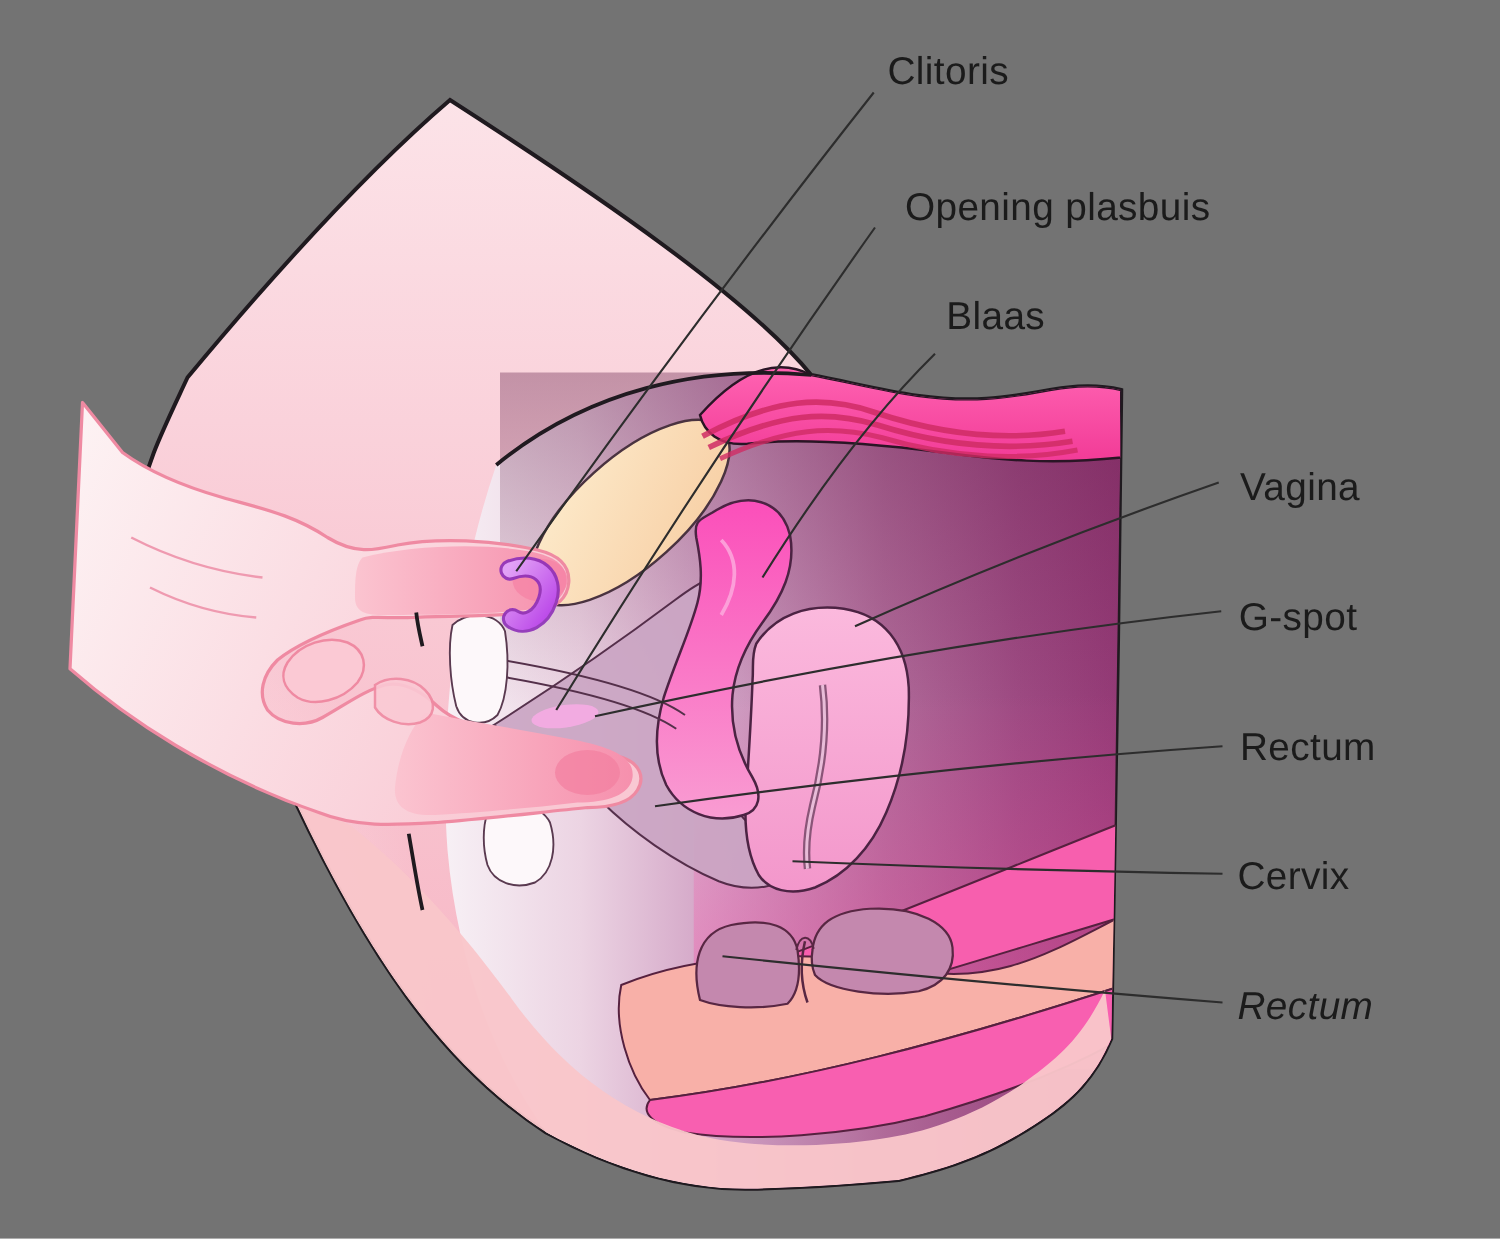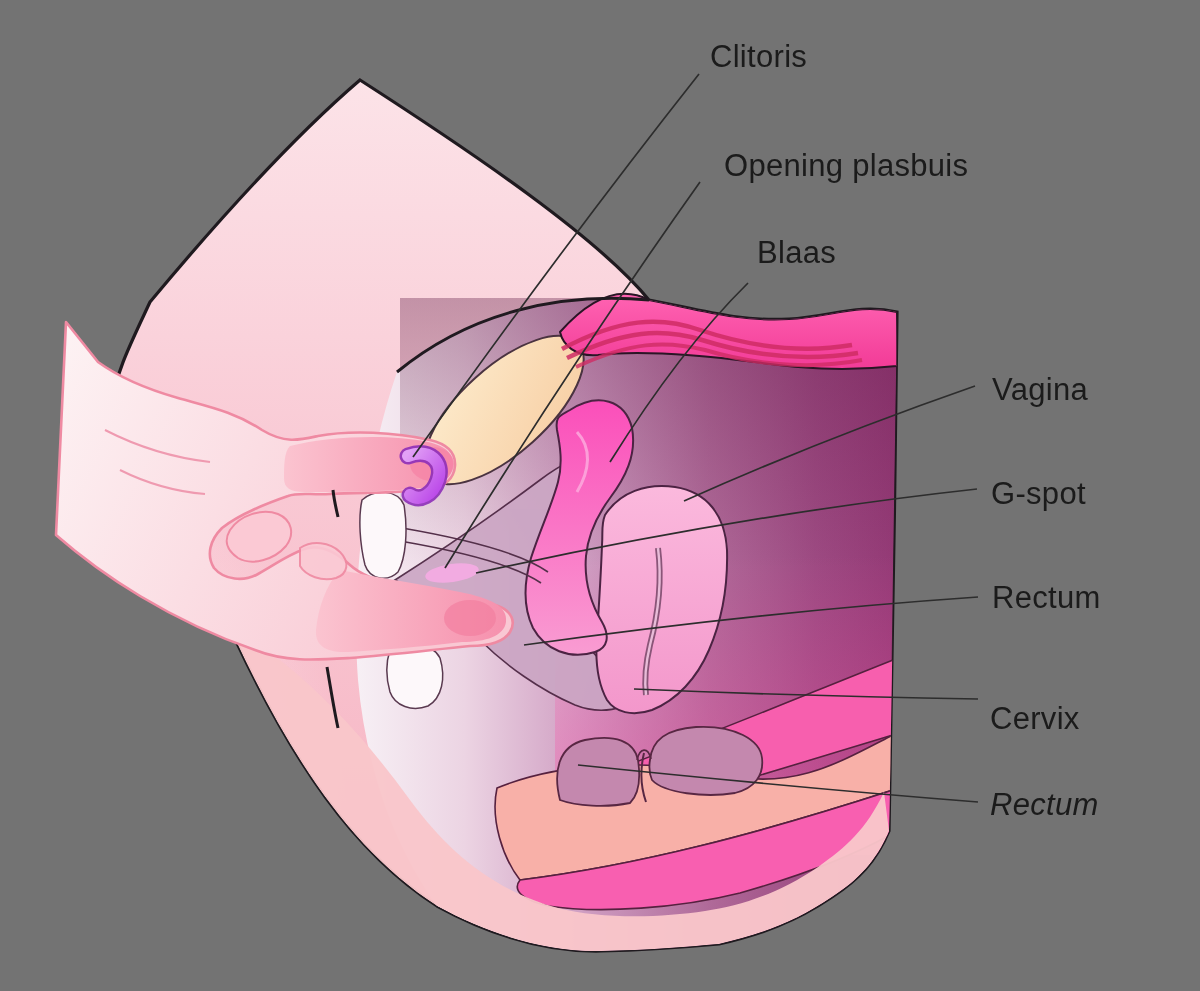--- a/index.html
+++ b/index.html
@@ -11,21 +11,21 @@
   .lbl{
     position:absolute;color:#1b1b1b;font-size:31px;line-height:1.1;
     letter-spacing:0.3px;white-space:nowrap;user-select:none;
   }
   .lbl-clitoris{left:710px;top:40px;}
   .lbl-opening{left:724px;top:149px;}
   .lbl-blaas{left:757px;top:236px;}
   .lbl-uterus{left:992px;top:373px;}
   .lbl-gspot{left:991px;top:477px;}
   .lbl-vagina{left:992px;top:581px;}
-  .lbl-cervix{left:990px;top:684px;margin-top:18px;}
+  .lbl-cervix{left:990px;top:684px;}
   .lbl-rectum{left:990px;top:788px;font-style:italic;}
 </style>
 </head>
 <body>
 
 <div class="stage">
 
 <svg width="1200" height="991" viewBox="0 0 1200 991">
   <defs>
     <linearGradient id="gBody" x1="0" y1="0" x2="0" y2="1">

